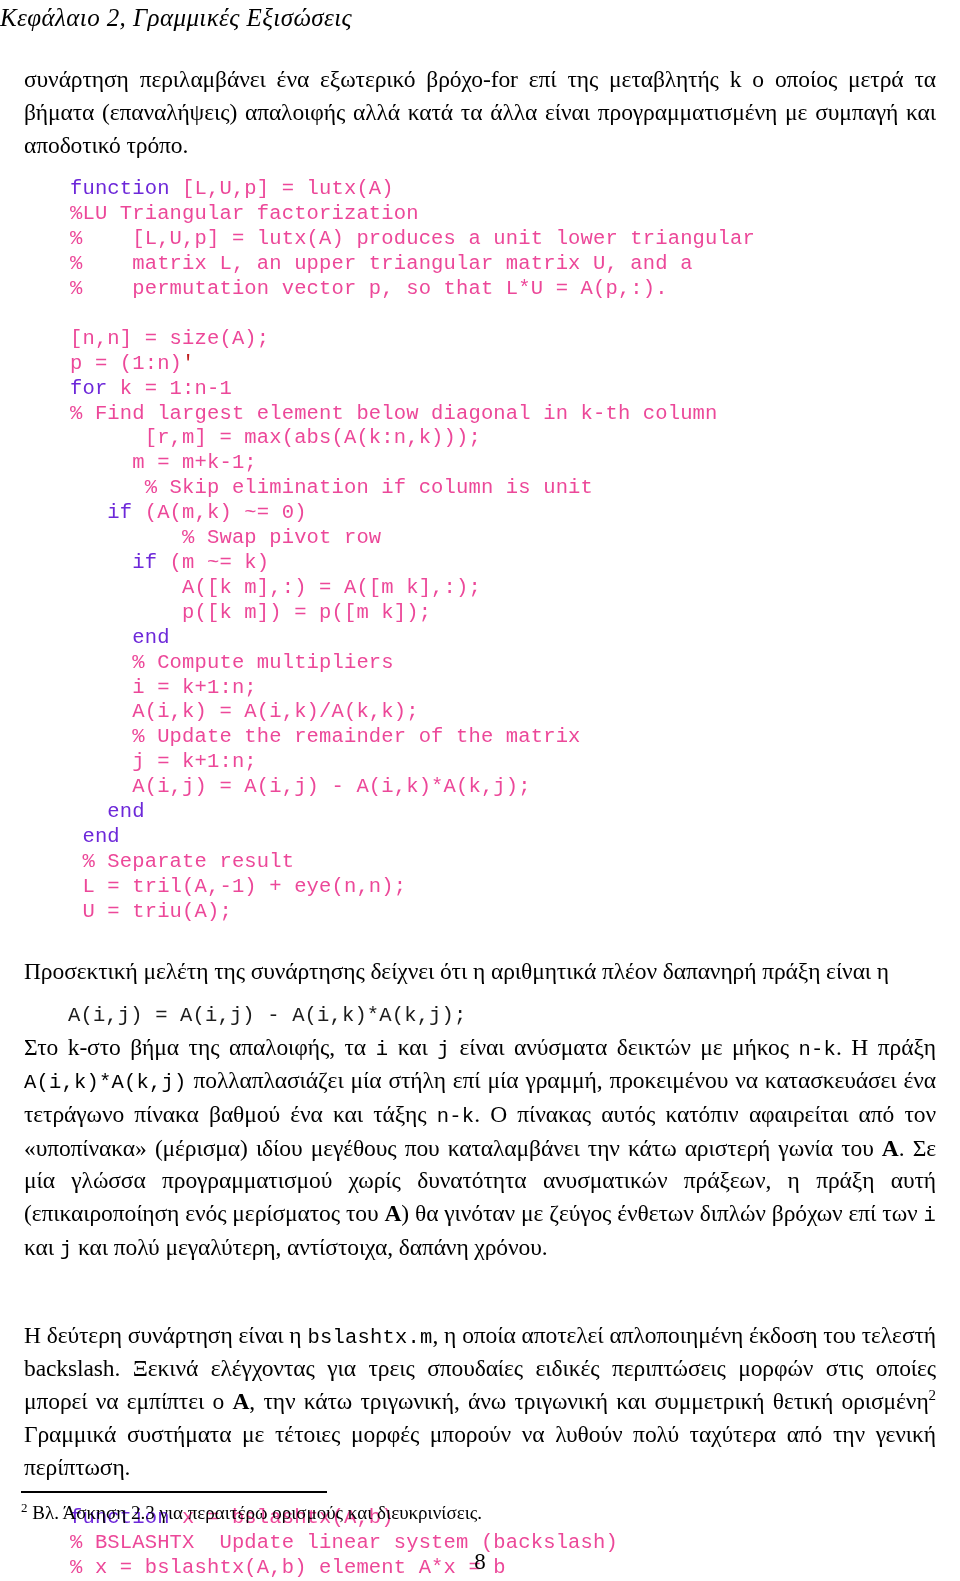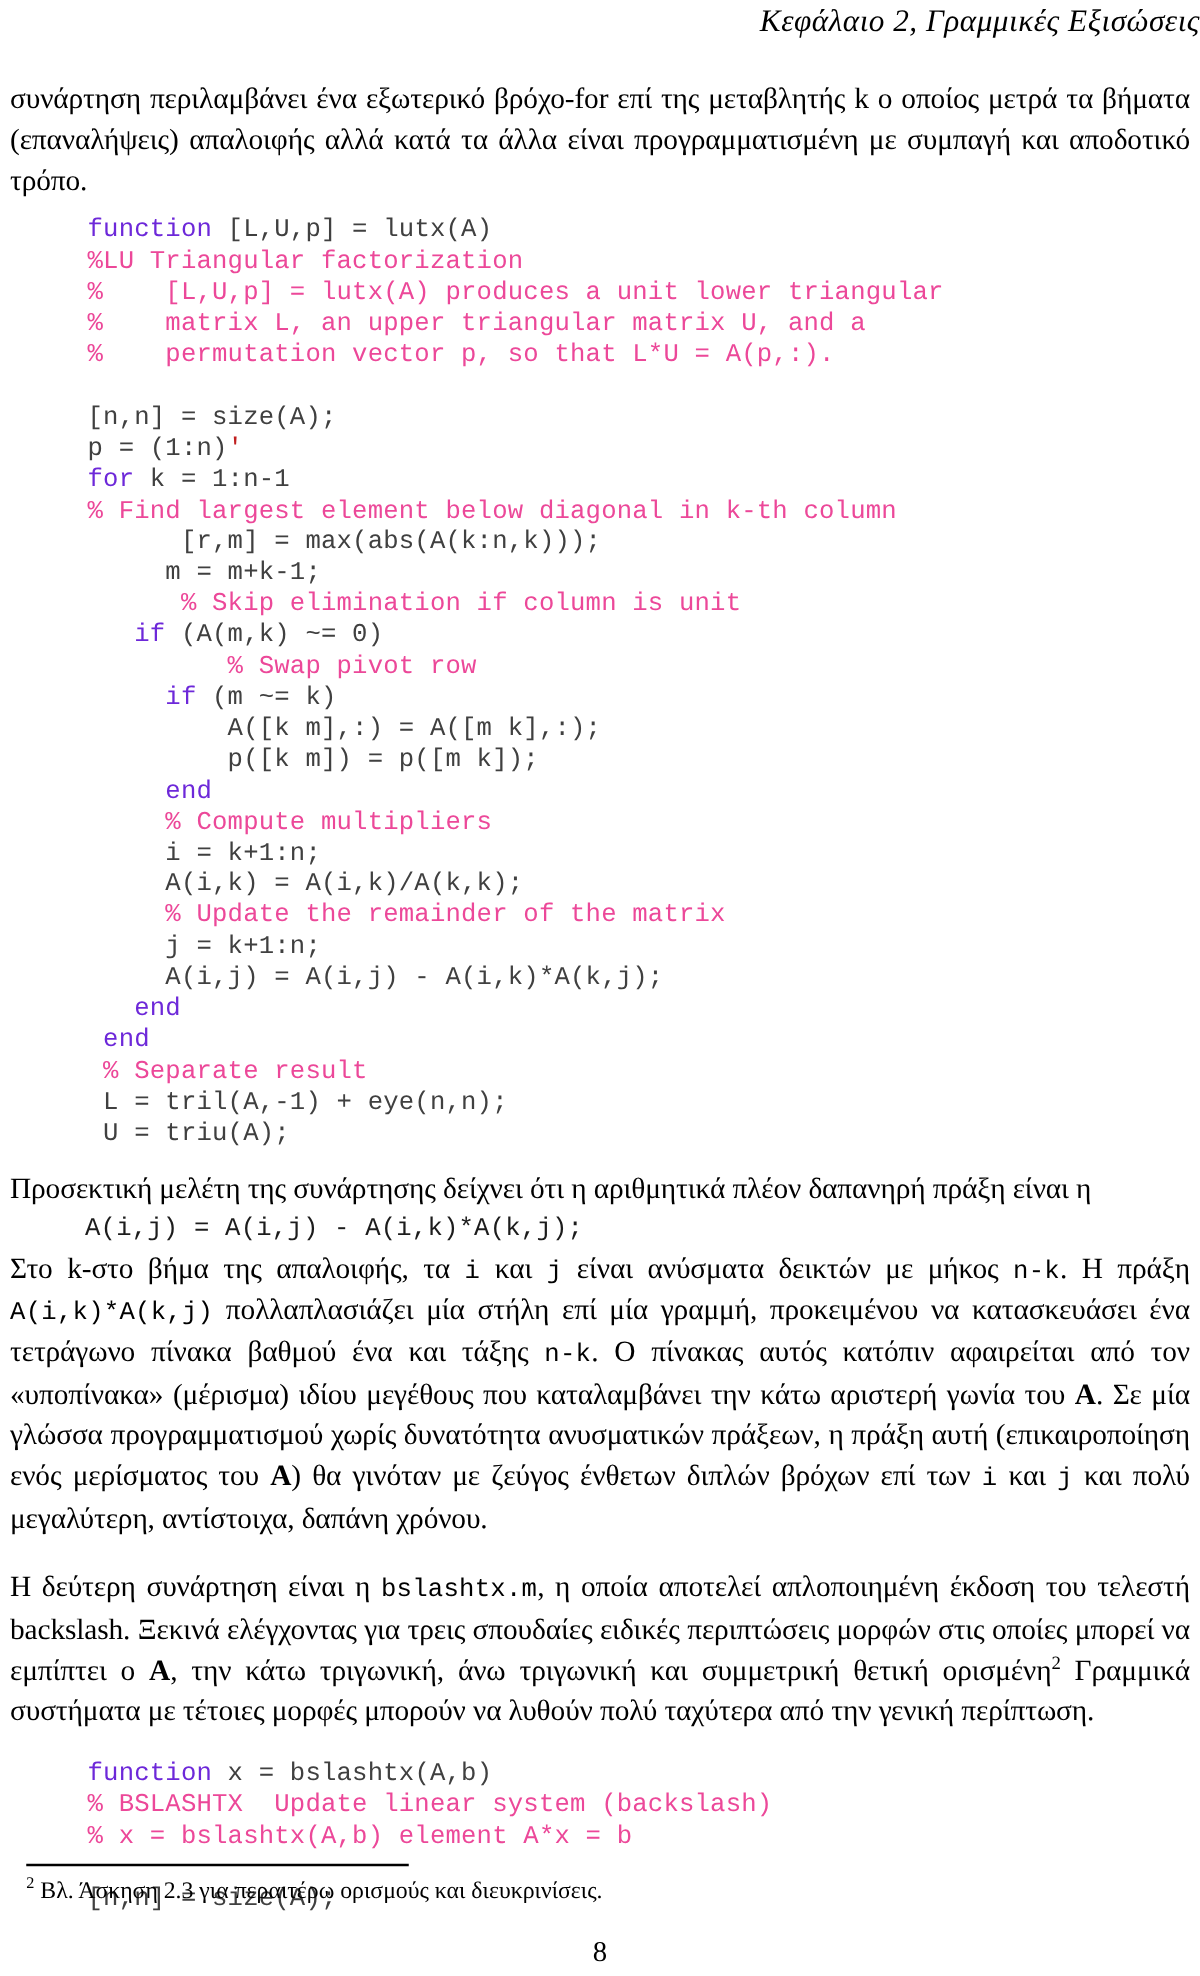--- a/index.html
+++ b/index.html
@@ -19,37 +19,37 @@
   .page {
     position: relative;
     width: 960px;
     height: 1581px;
     box-sizing: border-box;
     padding: 0;
   }
 
   
   .running-head {
-    text-align: right;
+    text-align: left;
     font-style: italic;
     font-size: 25px;
     letter-spacing: 0.4px;
     padding-top: 4px;
     line-height: 1.15;
   }
 
   
   .body-block {
     margin: 0 8px 0 8px;
   }
   p.para {
     font-size: 23.5px;
     line-height: 1.40;
     text-align: justify;
-    margin: 0;
+    margin: 16px;
     padding: 0;
     letter-spacing: -0.1px;
   }
   p.para.first {
     margin-top: 30px;
   }
   p.tight {
     margin-top: 0;
   }
   .gap-sm { height: 14px; }
@@ -80,21 +80,21 @@
     white-space: pre;
     letter-spacing: 0.15px;
     color: #2b2b2b;
   }
   .code-wrap-1 { margin: 12px 0 0 62px; }
   .code-wrap-2 { margin: 22px 0 0 62px; }
 
   .kw  { color: #6d28d9; }
   .cm  { color: #ec4899; }
   .str { color: #c02020; }
-  .pl  { color: #404040; margin-top: 28px; }
+  .pl  { color: #ec4899; margin-top: 28px; }
 
   
   .code-line-center {
     font-family: "Liberation Mono", "DejaVu Sans Mono", monospace;
     font-size: 20.5px;
     white-space: pre;
     margin: 4px 0 4px 60px;
     color: #1c1c1c;
     letter-spacing: 0.15px;
   }

